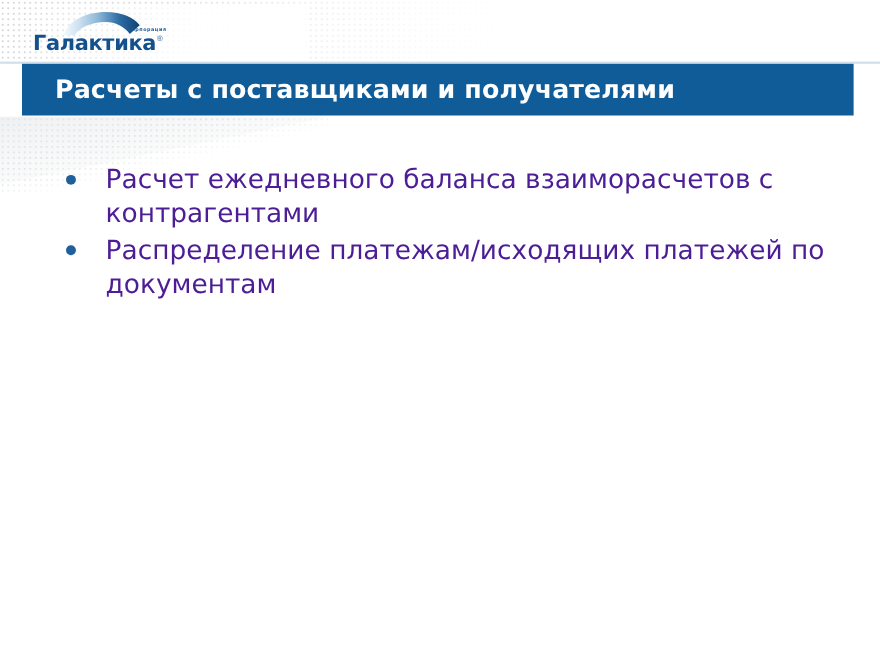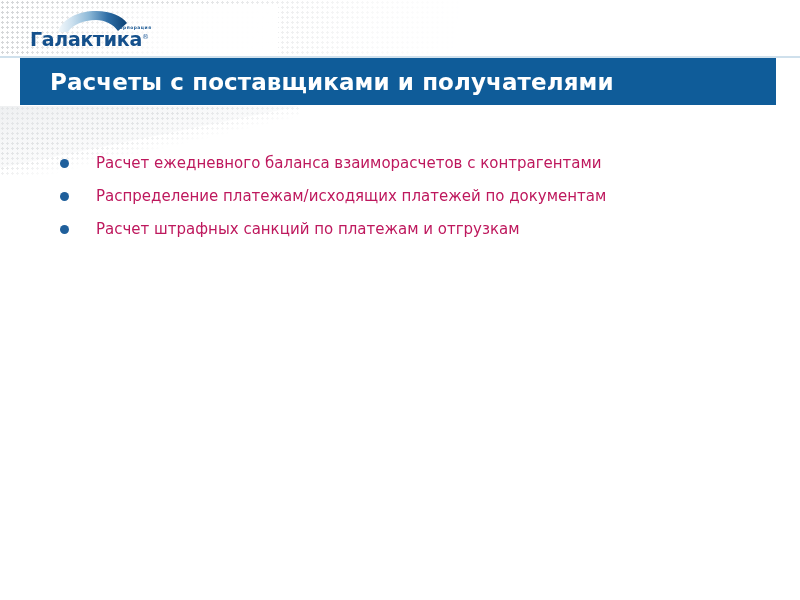--- a/index.html
+++ b/index.html
@@ -170,23 +170,23 @@
   ul.bullets {
     list-style: none;
     margin: 0;
     padding: 0;
   }
 
   ul.bullets > li {
     position: relative;
     padding-left: 41px;
     margin: 0 0 2px 0;
-    font-size: 15px;
+    font-size: 24px;
     line-height: 31px;
-    color: #be185d;
+    color: #4c1d95;
     font-family: "DejaVu Sans", "Liberation Sans", sans-serif;
   }
 
   ul.bullets > li .dot {
     position: absolute;
     left: 5px;
     top: 11px;
     width: 9px;
     height: 9px;
     border-radius: 50%;
@@ -250,20 +250,16 @@
   <div class="content">
     <ul class="bullets">
       <li>
         <span class="dot"></span>
         <span class="li-text">Расчет ежедневного баланса взаиморасчетов с контрагентами</span>
       </li>
       <li>
         <span class="dot"></span>
         <span class="li-text">Распределение платежам/исходящих платежей по документам</span>
       </li>
-      <li>
-        <span class="dot"></span>
-        <span class="li-text">Расчет штрафных санкций по платежам и отгрузкам</span>
-      </li>
     </ul>
   </div>
 
 </div>
 
 </body></html>

